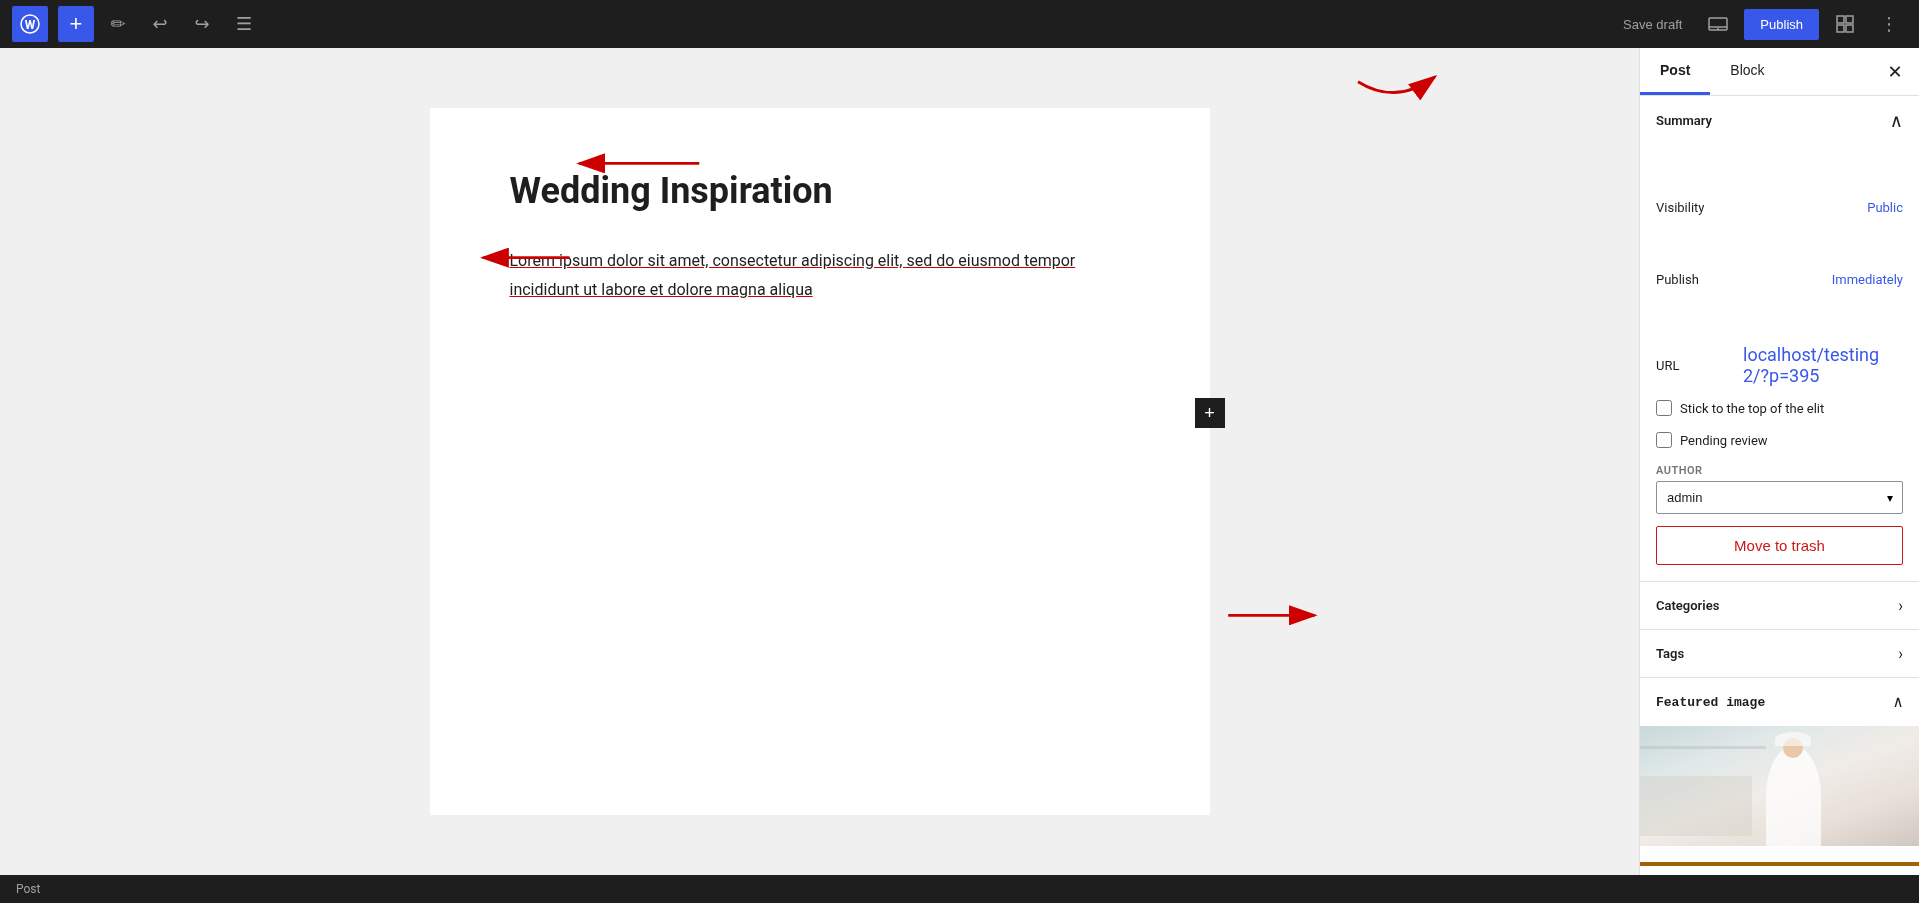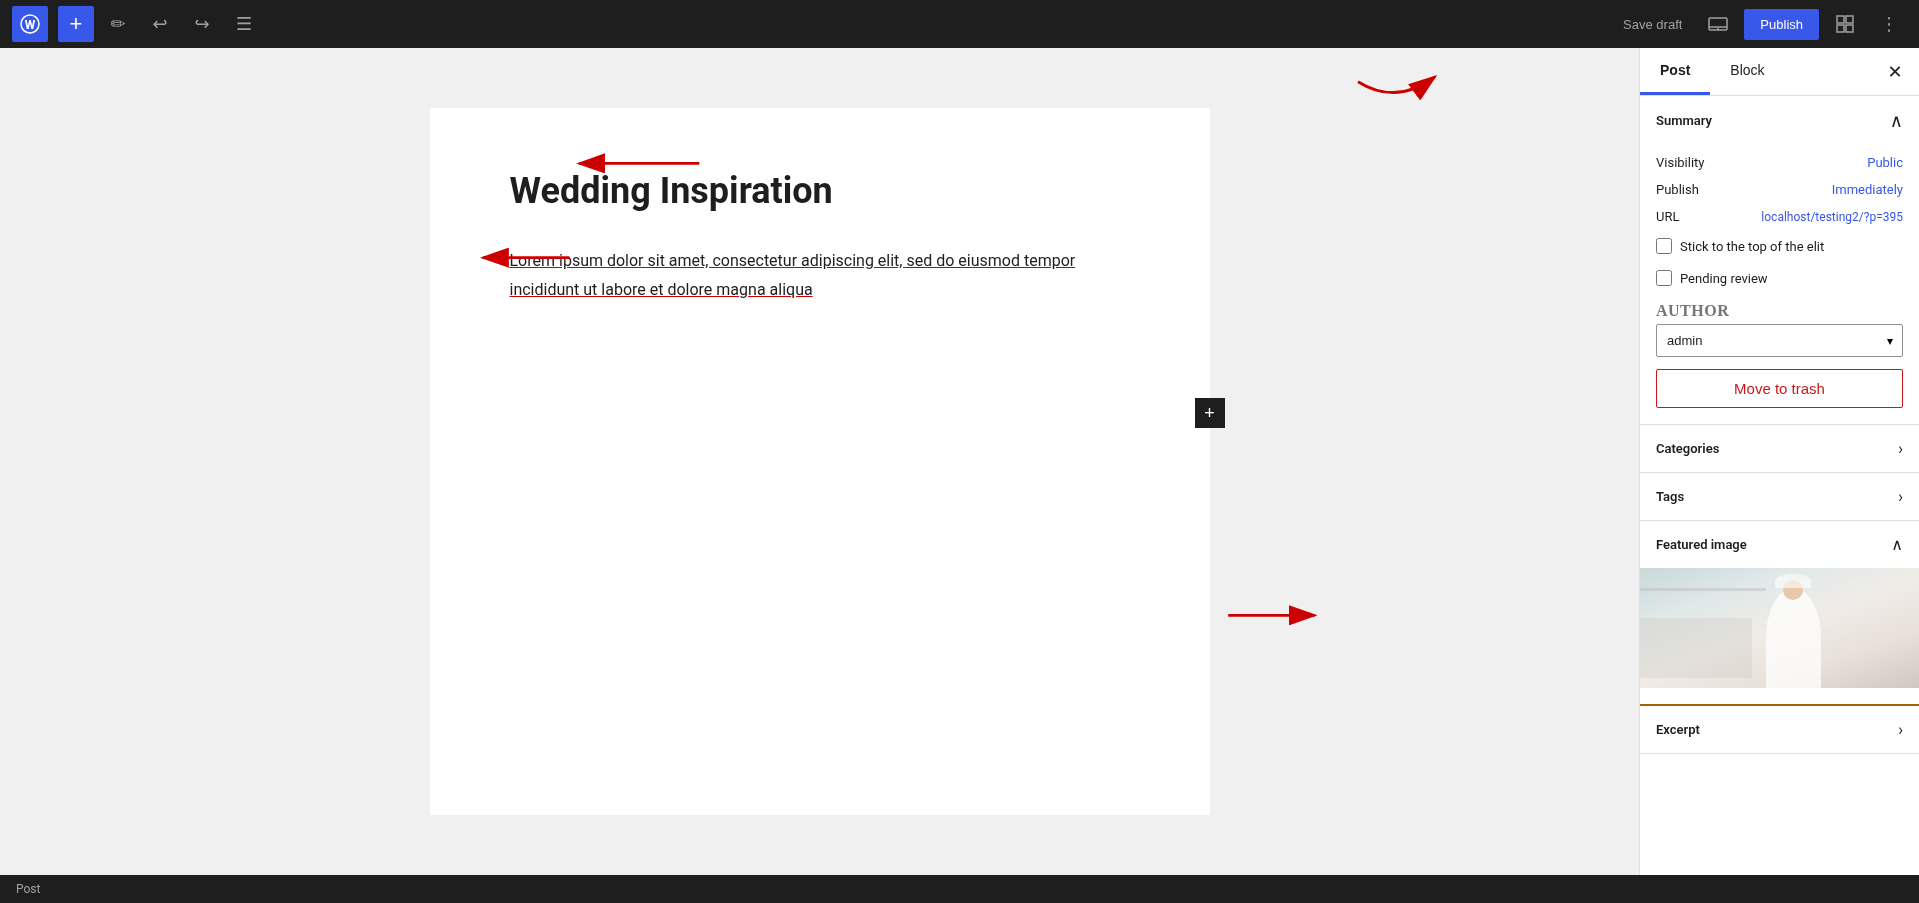--- a/index.html
+++ b/index.html
@@ -252,31 +252,32 @@
     }
     .sidebar-section-body {
       padding: 4px 16px 16px;
     }
     .meta-row {
       display: flex;
       justify-content: space-between;
       align-items: center;
       padding: 6px 0;
       font-size: 13px;
+      margin-top: 45px;
     }
     .meta-label {
       color: #1e1e1e;
     }
     .meta-value {
       color: #3858e9;
       cursor: pointer;
     }
     .meta-value-url {
       color: #3858e9;
-      font-size: 12px;
+      font-size: 18px;
       cursor: pointer;
       max-width: 160px;
       word-break: break-all;
     }
 
     
     .checkbox-row {
       display: flex;
       align-items: center;
       gap: 8px;
@@ -285,27 +286,26 @@
       color: #1e1e1e;
     }
     .checkbox-row input[type="checkbox"] {
       width: 16px;
       height: 16px;
       cursor: pointer;
     }
 
     
     .author-label {
-      font-size: 16px;
+      font-size: 11px;
       font-weight: 600;
       color: #757575;
       text-transform: uppercase;
       letter-spacing: 0.5px;
       padding: 8px 0 4px;
-      font-family: Liberation Serif, serif;
     }
     .author-select {
       width: 100%;
       padding: 8px 10px;
       border: 1px solid #8c8f94;
       border-radius: 2px;
       font-size: 13px;
       color: #1e1e1e;
       background: white;
       appearance: none;
@@ -352,21 +352,22 @@
       font-weight: 600;
       color: #1e1e1e;
     }
     .collapsed-section-icon {
       font-size: 16px;
       color: #1e1e1e;
     }
 
     
     .featured-image-section {
-      border-bottom: 2px solid #a16207;
+      border-bottom: 4px solid #a16207;
+      font-family: Liberation Mono, monospace;
     }
     .featured-image-header {
       display: flex;
       align-items: center;
       justify-content: space-between;
       padding: 14px 16px;
       cursor: pointer;
     }
     .featured-image-container {
       padding: 0 0 16px;

